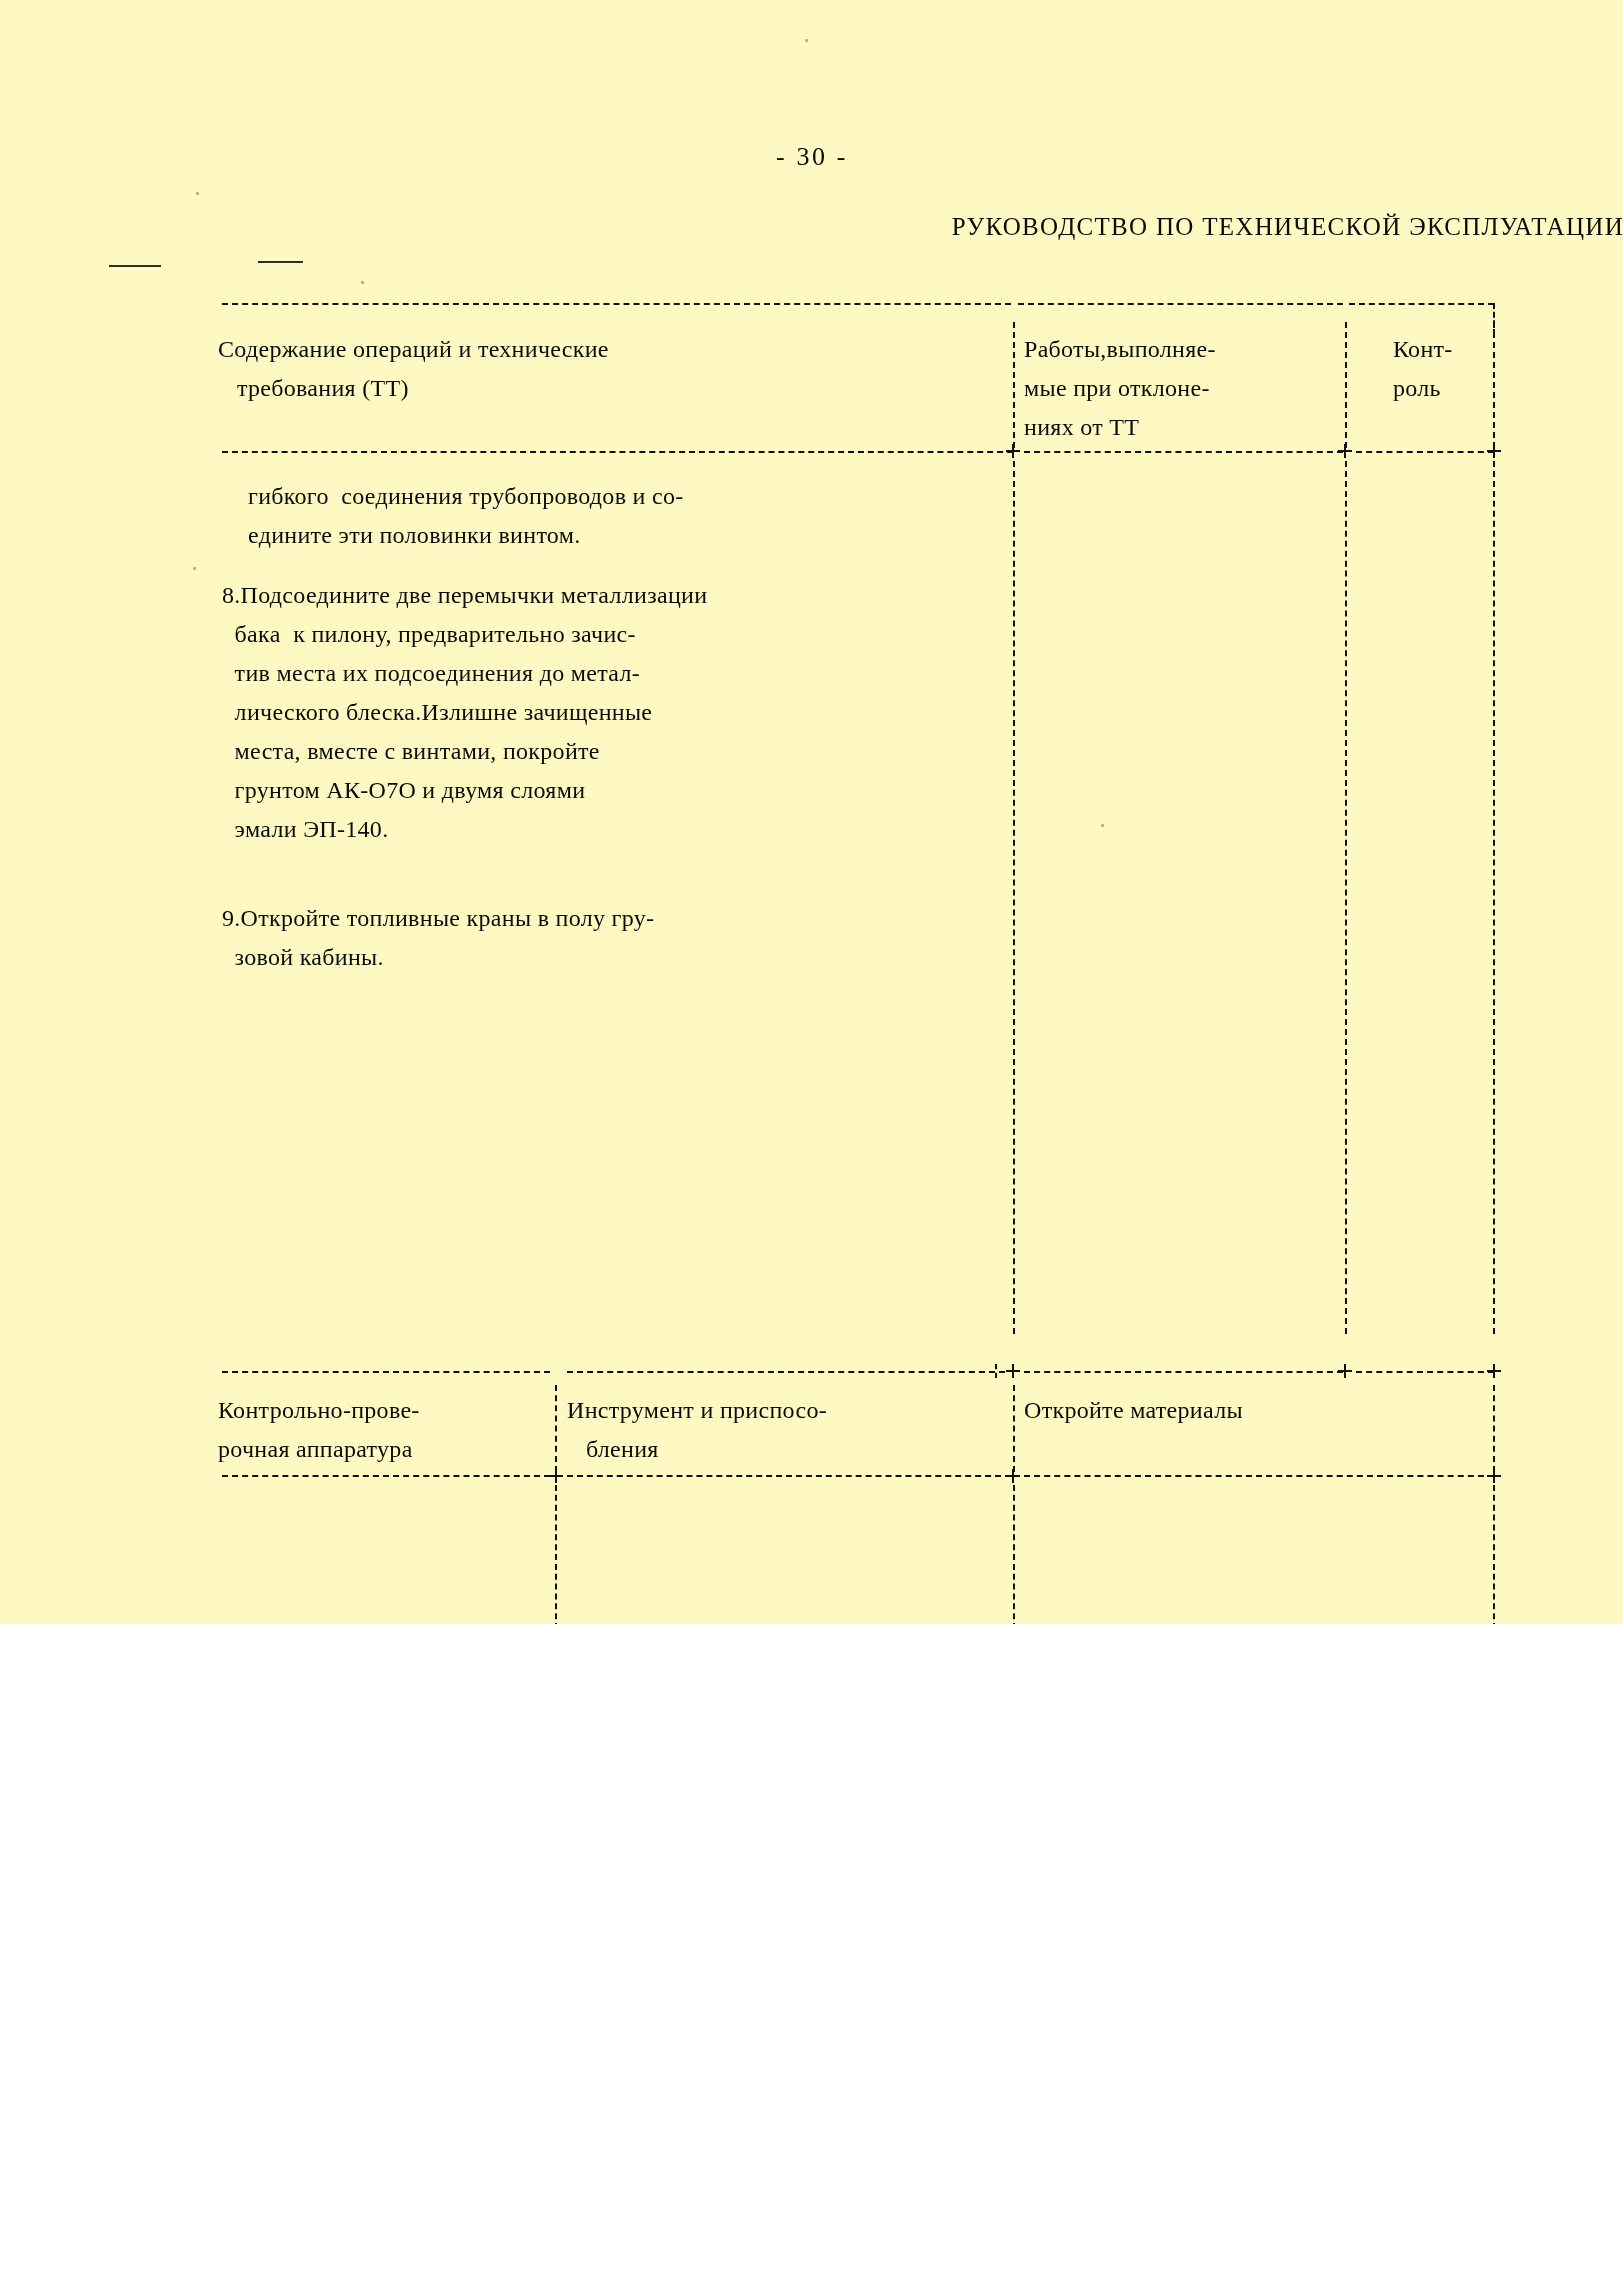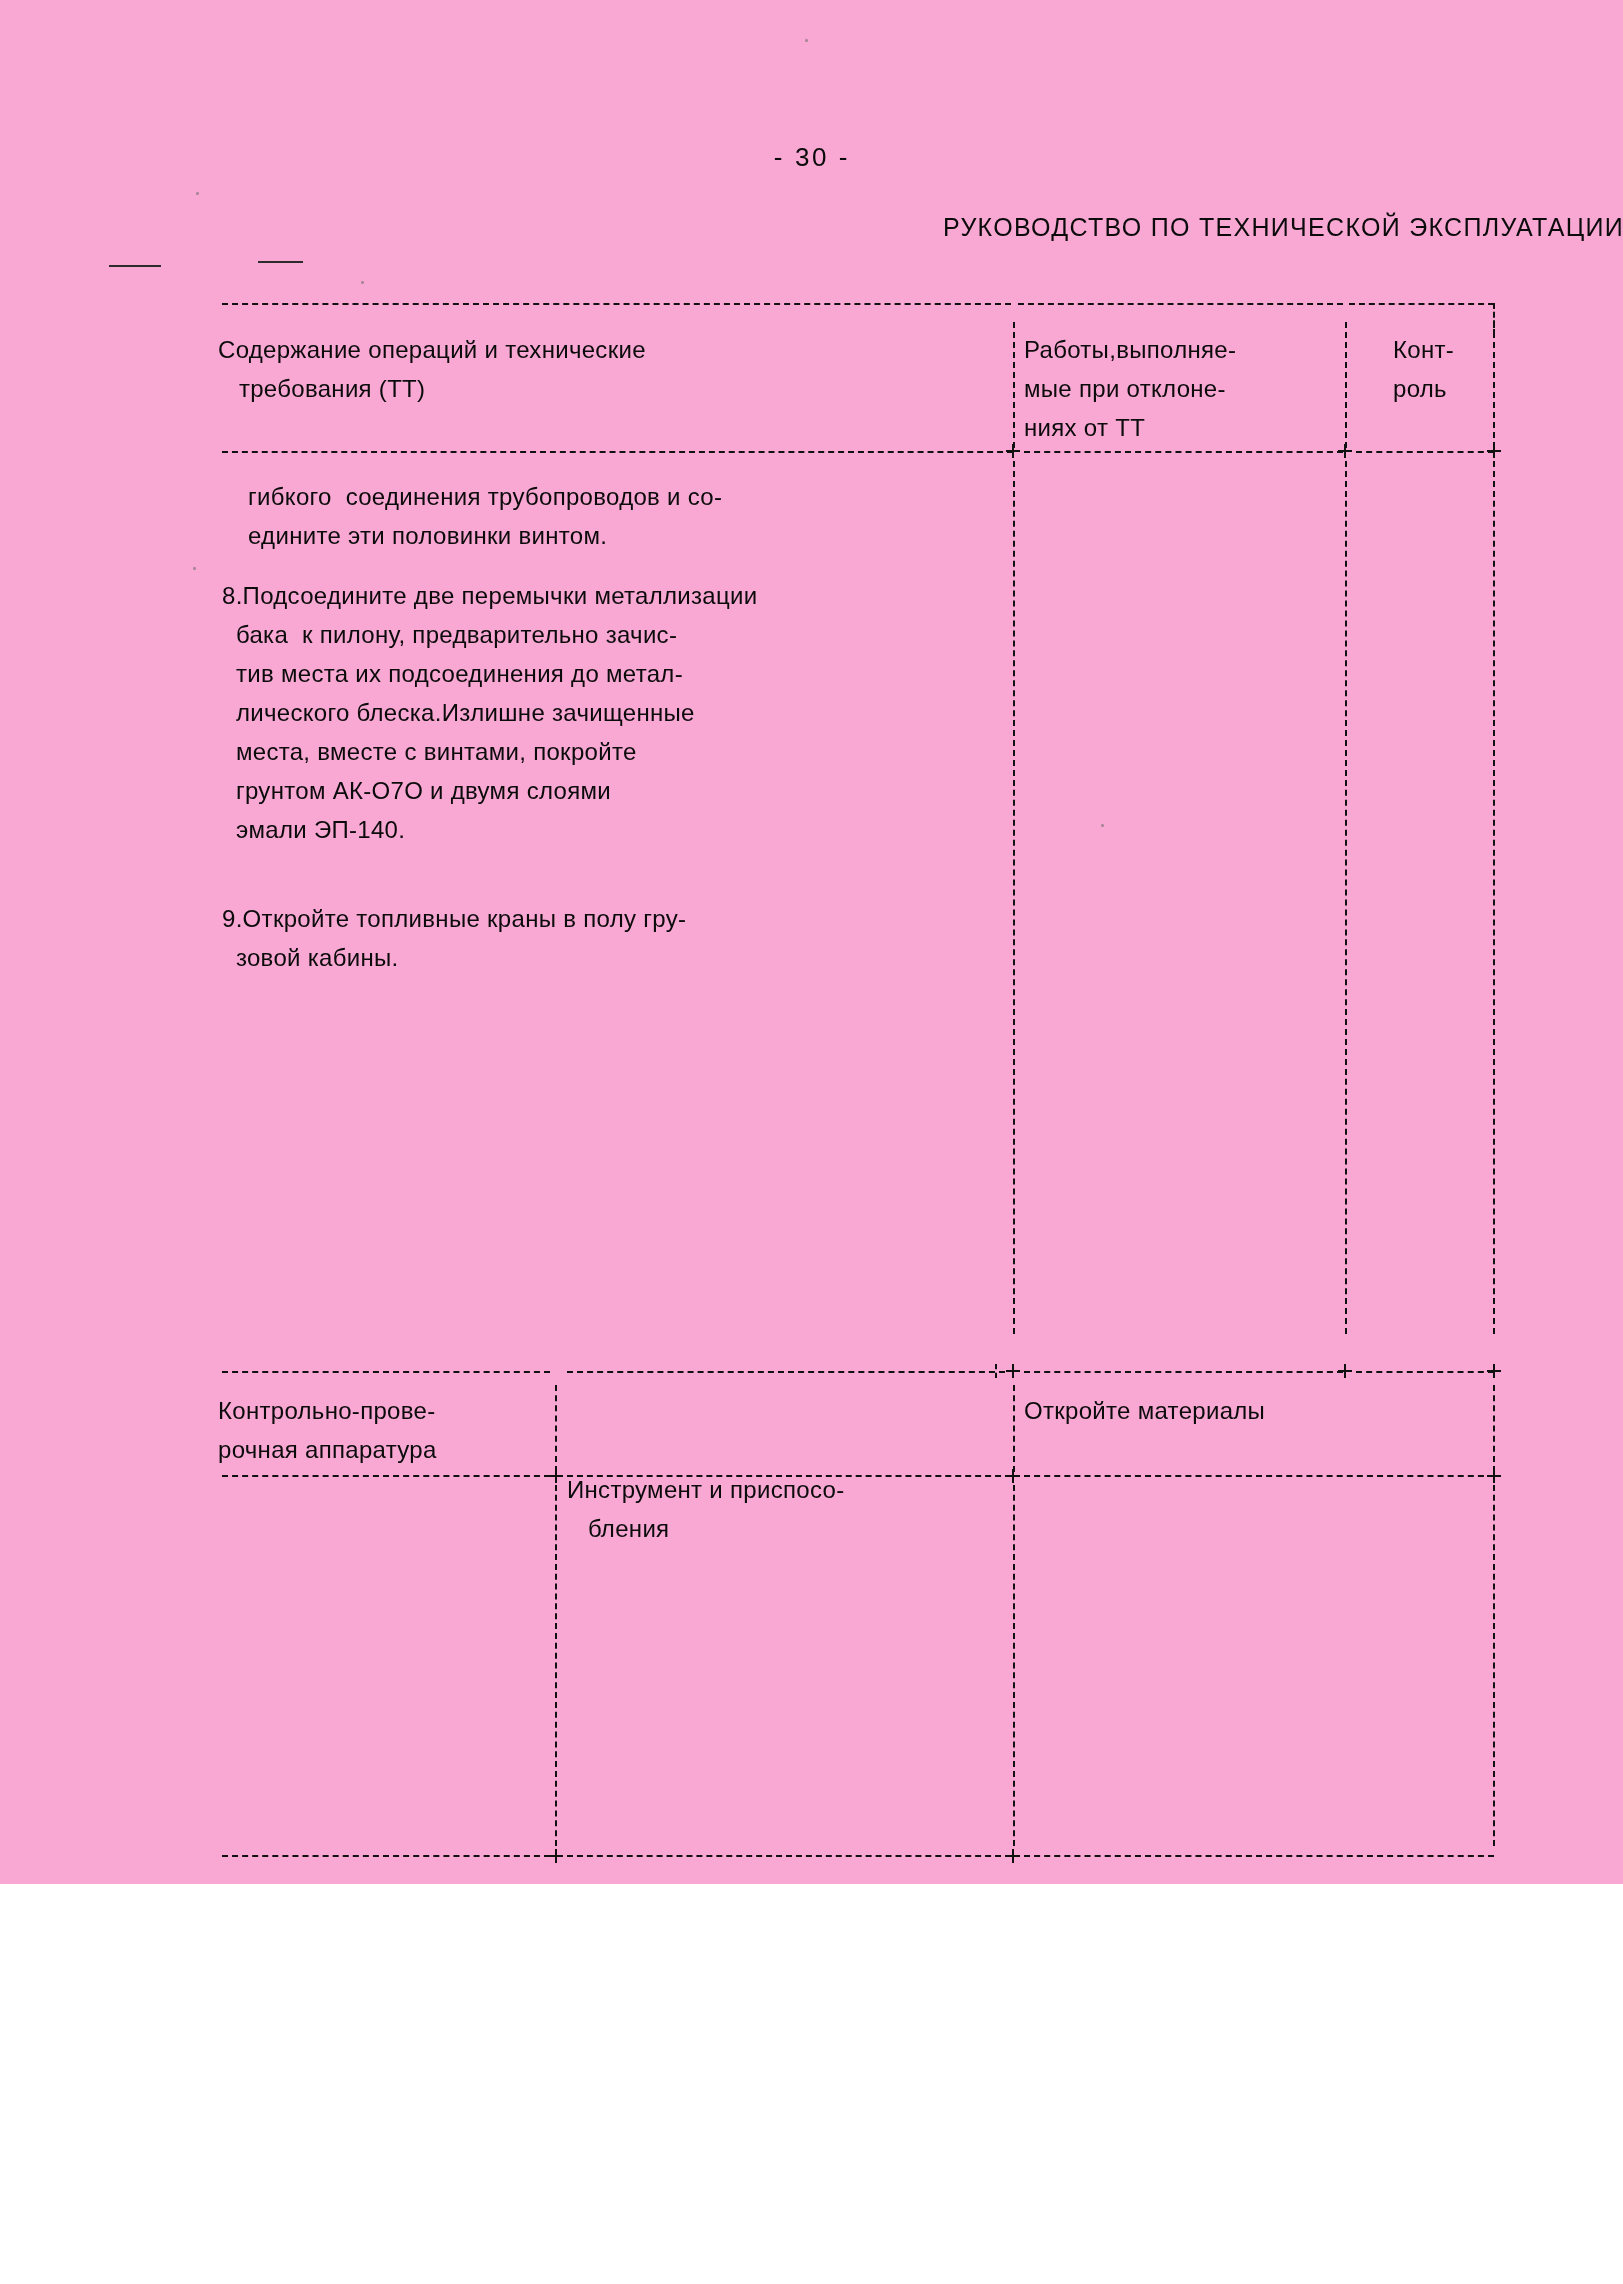--- a/index.html
+++ b/index.html
@@ -3,23 +3,23 @@
 <meta charset="utf-8">
 <style>
   html, body {
     margin: 0;
     padding: 0;
     background: #ffffff;
   }
   .page {
     position: relative;
     width: 1624px;
-    height: 1884px;
-    background: #f9a8d4;
-    font-family: Liberation Sans, sans-serif;
+    height: 1624px;
+    background: #fef9c3;
+    font-family: Liberation Serif, serif;
     color: #0b0b0b;
     overflow: hidden;
   }
 
   
   .page-number {
     position: absolute;
     top: 142px;
     left: 0;
     width: 1624px;
@@ -164,21 +164,21 @@
   <div class="plus" style="left:1487px; top:1364px;"></div>
 
   <div class="vrule" style="left:995px; top:1364px; height:14px;"></div>
 
   <div class="vrule" style="left:555px; top:1385px; height:87px;"></div>
   <div class="vrule" style="left:1013px; top:1385px; height:87px;"></div>
   <div class="vrule" style="left:1493px; top:1385px; height:87px;"></div>
 
   <div class="tblock" style="left:218px; top:1391px;">Контрольно-прове-
 рочная аппаратура</div>
-  <div class="tblock" style="left:567px; top:1470px;">Инструмент и приспосо-
+  <div class="tblock" style="left:567px; top:1391px;">Инструмент и приспосо-
    бления</div>
   <div class="tblock" style="left:1024px; top:1391px;">Откройте материалы</div>
 
   <div class="hrule" style="left:222px; top:1475px; width:328px;"></div>
   <div class="hrule" style="left:567px; top:1475px; width:444px;"></div>
   <div class="hrule" style="left:1024px; top:1475px; width:470px;"></div>
   <div class="plus" style="left:549px; top:1469px;"></div>
   <div class="plus" style="left:1006px; top:1469px;"></div>
   <div class="plus" style="left:1487px; top:1469px;"></div>
 

